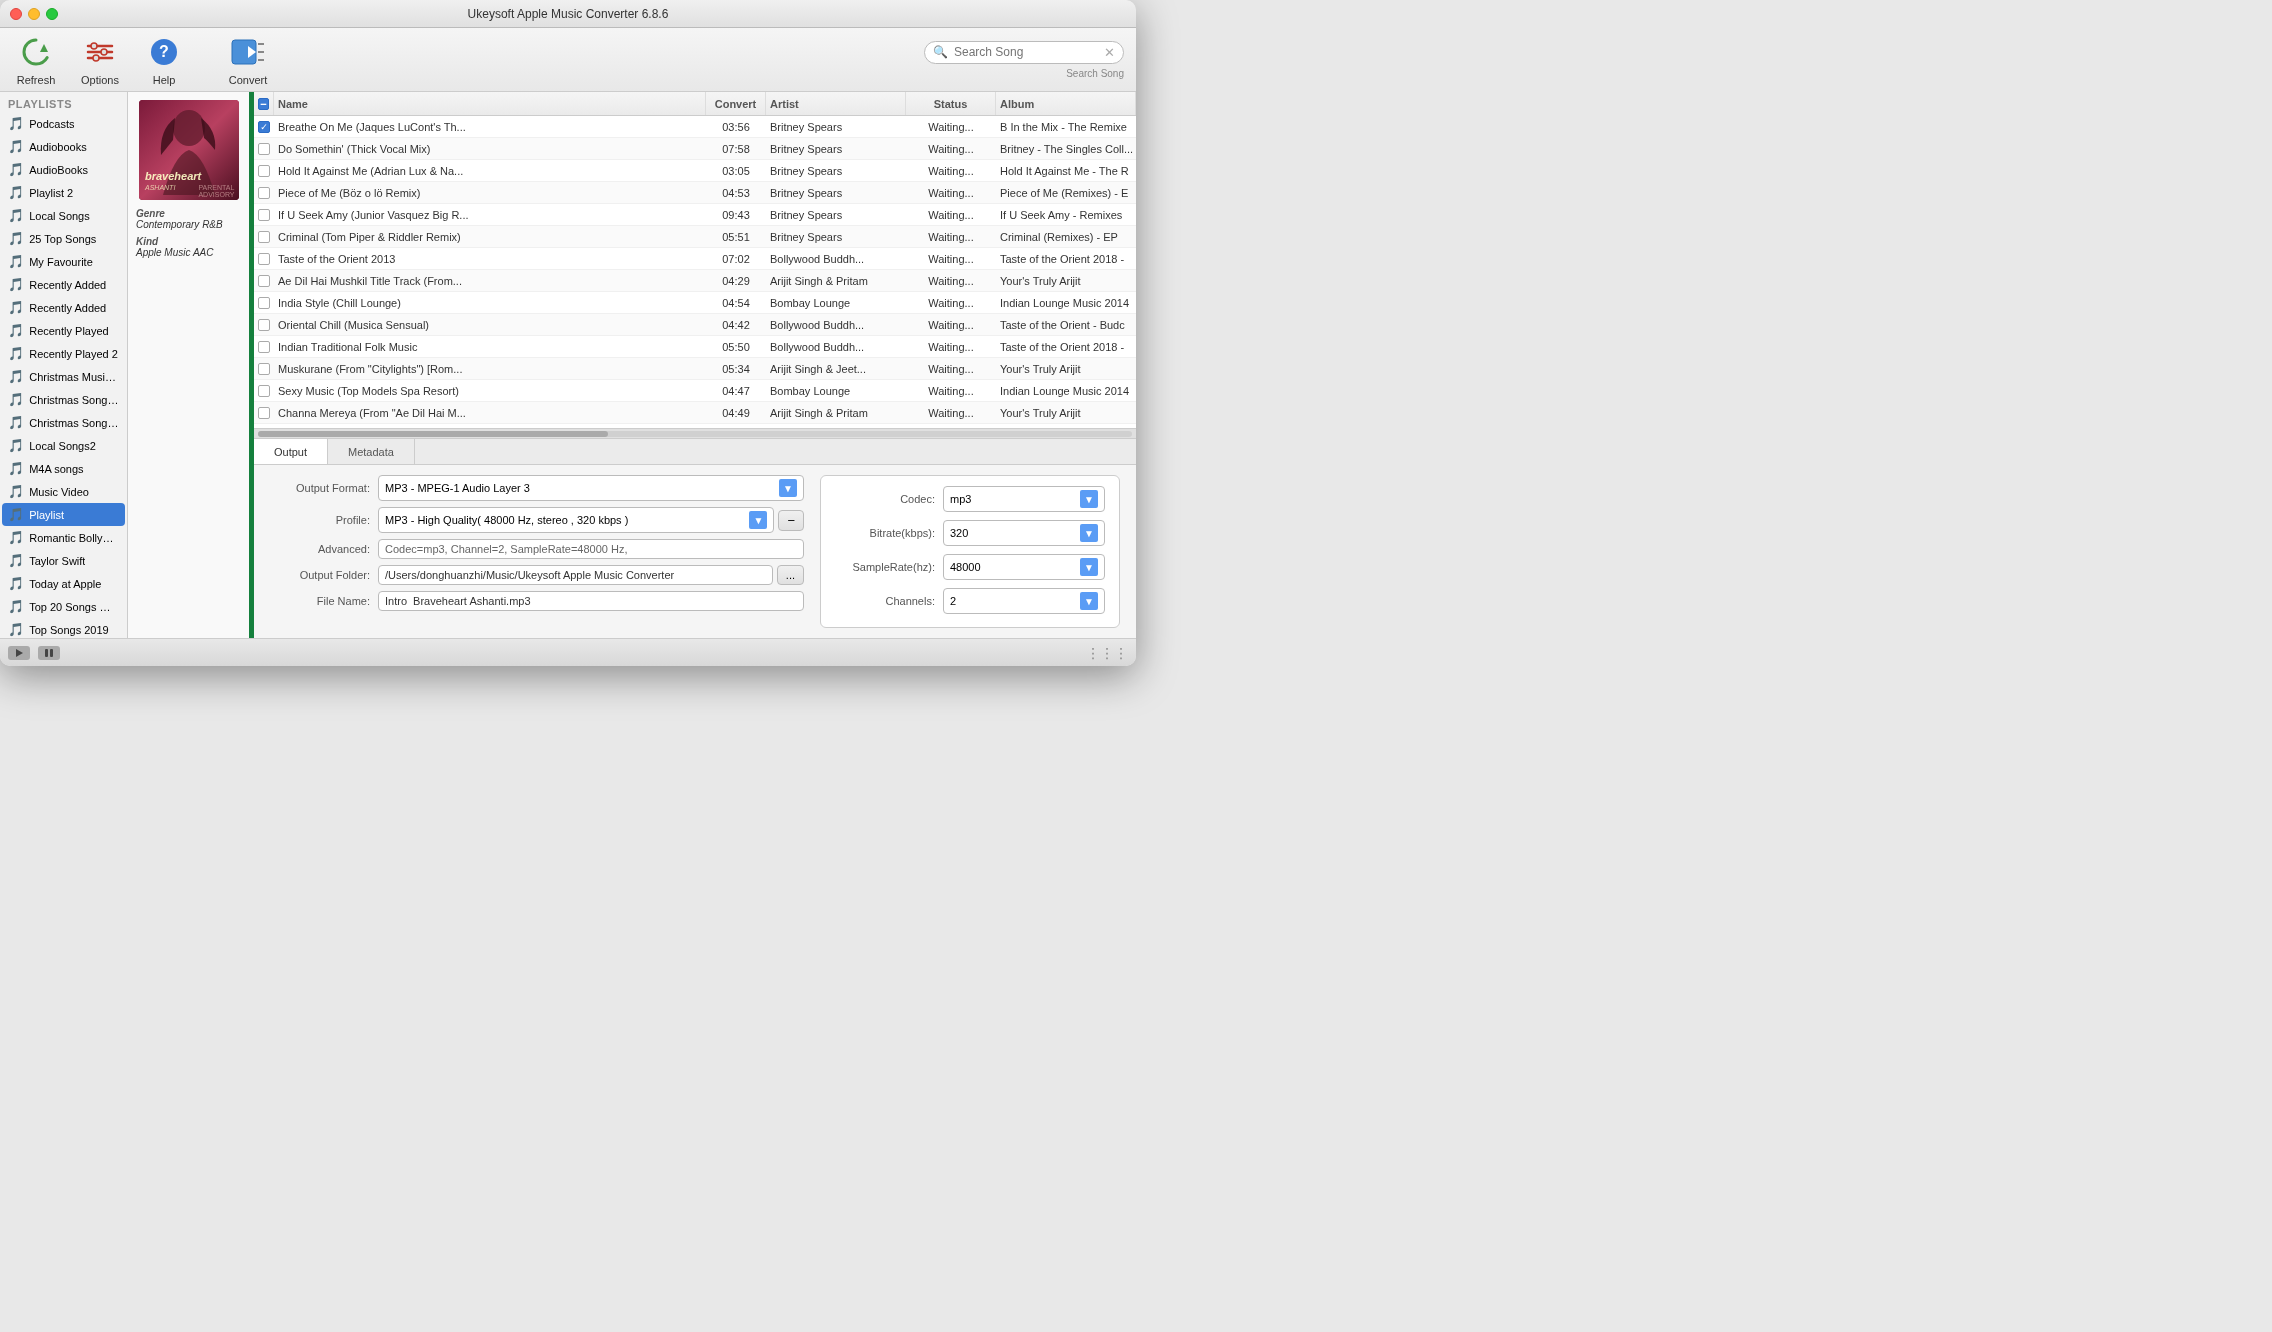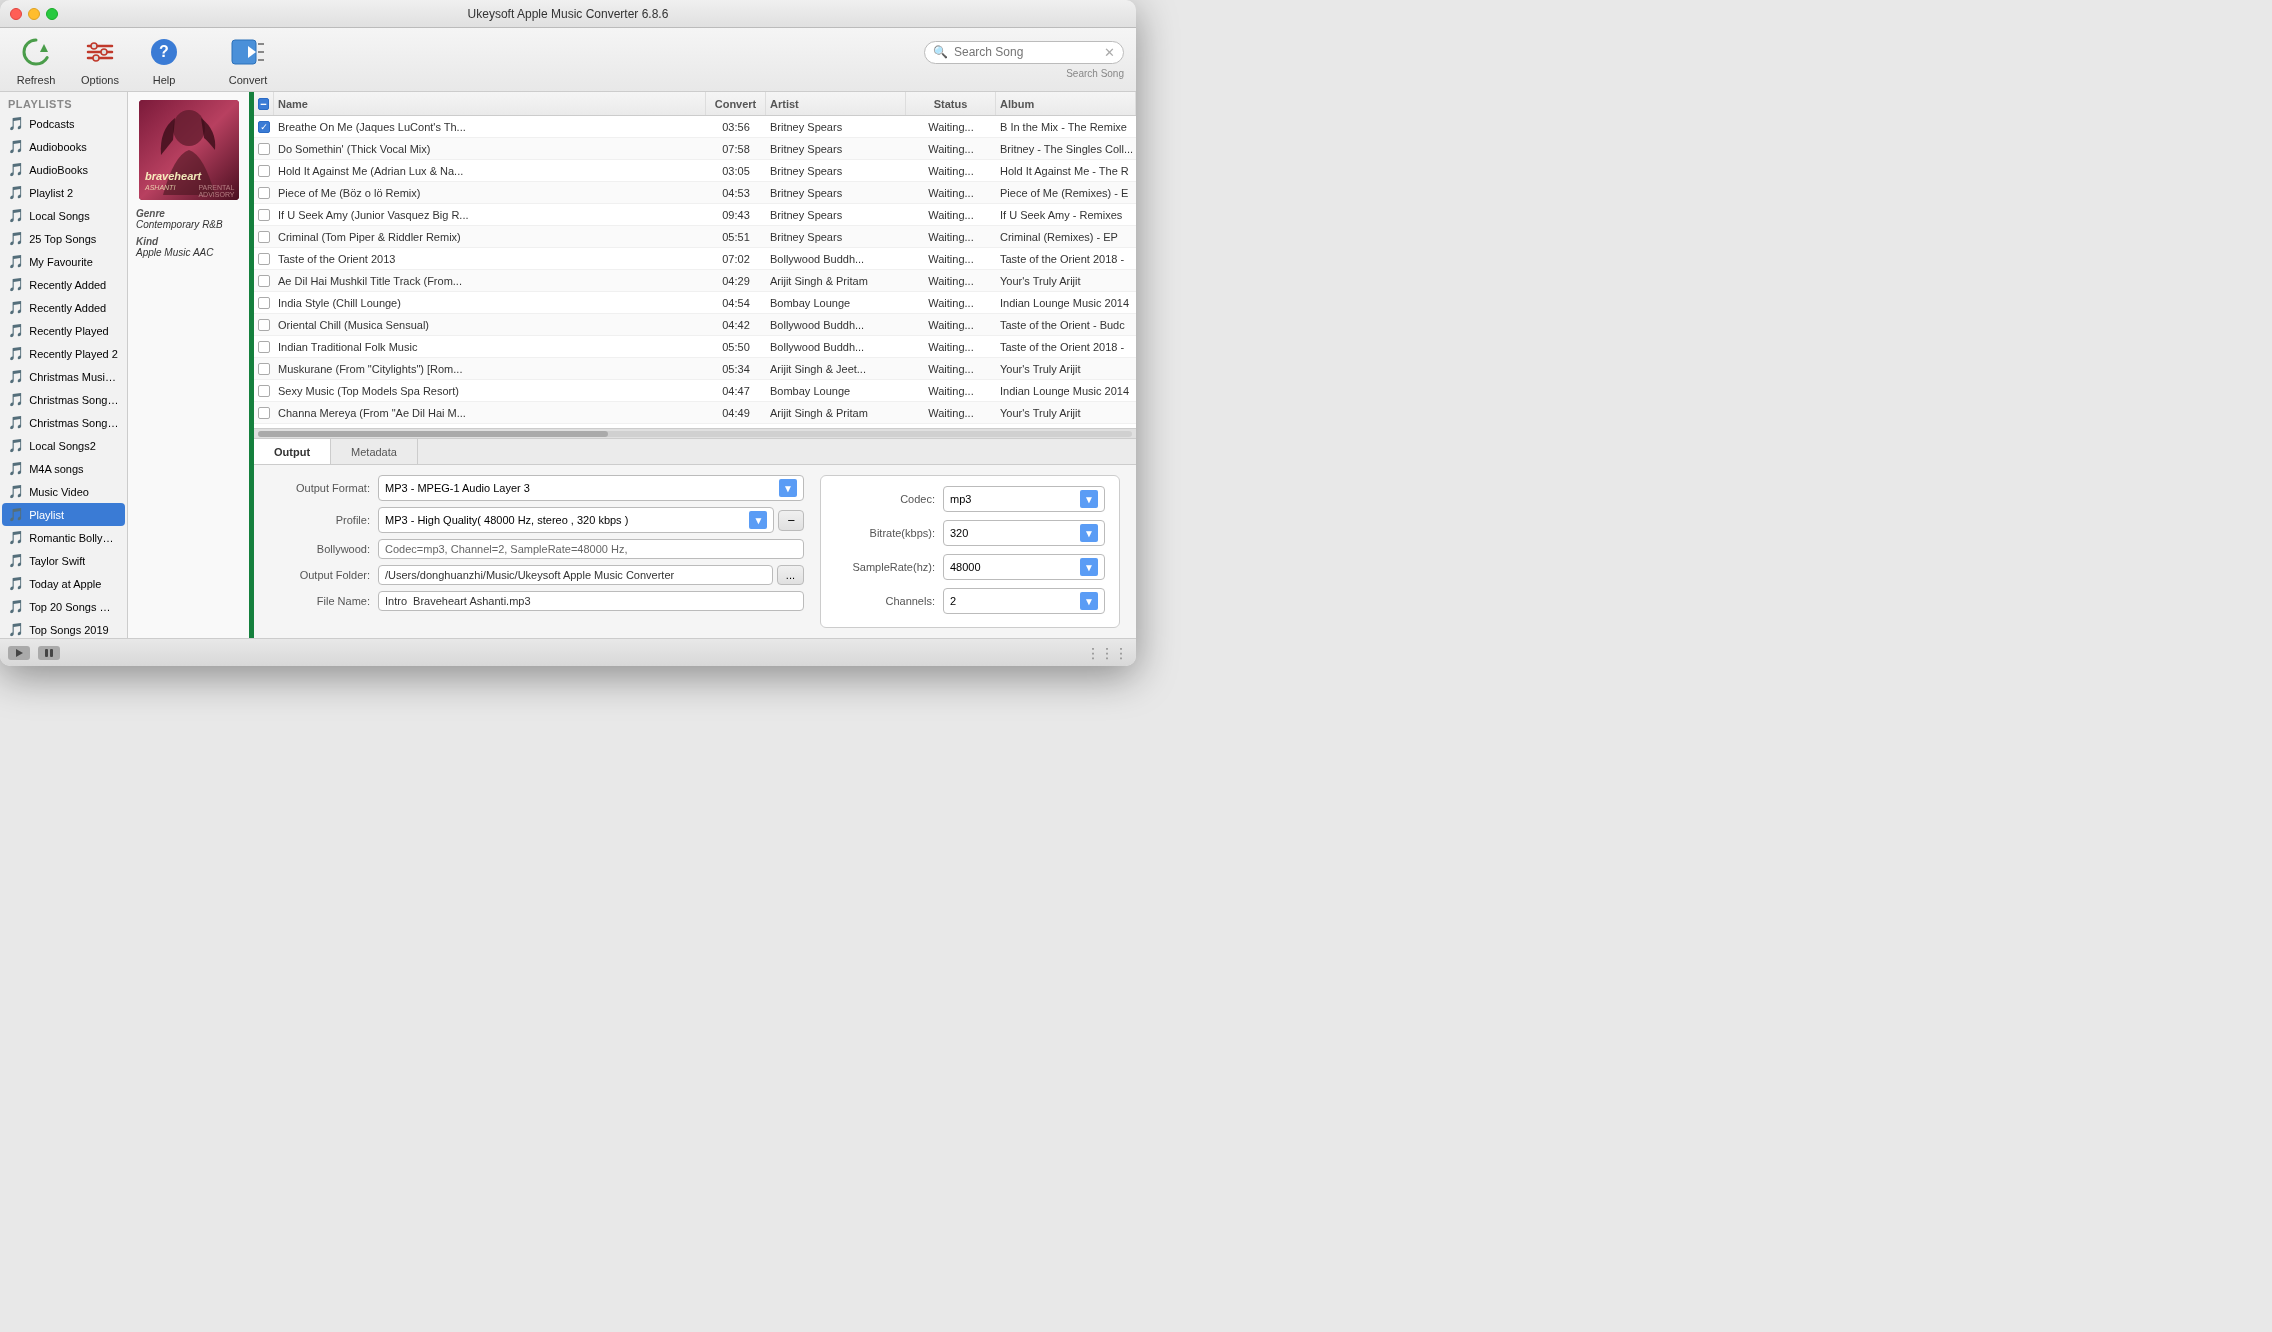--- a/index.html
+++ b/index.html
@@ -271,21 +271,21 @@
       font-size: 11px;
       display: flex;
       align-items: center;
       cursor: pointer;
       border-right: 1px solid #ccc;
       color: #555;
     }
     .bottom-tab.active {
       background: white;
       color: #333;
-      font-weight: 700;
+      font-weight: 400;
     }
     .bottom-content {
       display: flex;
       gap: 0;
       padding: 10px 16px;
       flex: 1;
     }
     .output-form {
       flex: 1;
       display: flex;
@@ -856,21 +856,21 @@
             <div class="form-label">Profile:</div>
             <div class="form-control">
               <div class="select-box">
                 <span>MP3 - High Quality( 48000 Hz, stereo , 320 kbps  )</span>
                 <div class="select-arrow">▼</div>
               </div>
               <div class="minus-btn">−</div>
             </div>
           </div>
           <div class="form-row">
-            <div class="form-label">Bollywood:</div>
+            <div class="form-label">Advanced:</div>
             <div class="form-control">
               <input class="text-input" type="text" style="color: rgb(102, 102, 102);" value="Codec=mp3, Channel=2, SampleRate=48000 Hz,">
             </div>
           </div>
           <div class="form-row">
             <div class="form-label">Output Folder:</div>
             <div class="form-control">
               <input class="text-input" type="text" value="/Users/donghuanzhi/Music/Ukeysoft Apple Music Converter" style="">
               <div class="browse-btn">...</div>
             </div>

